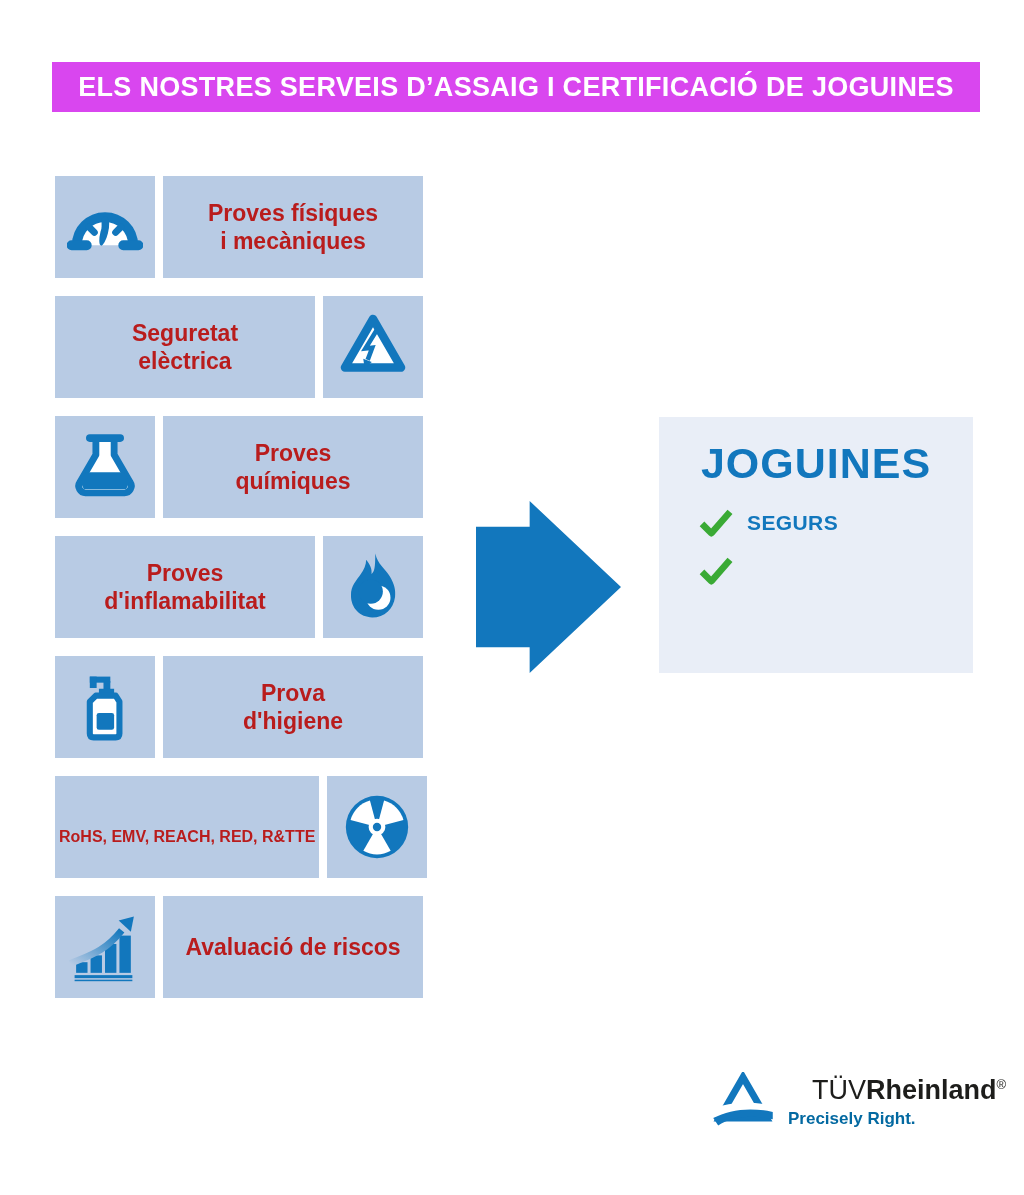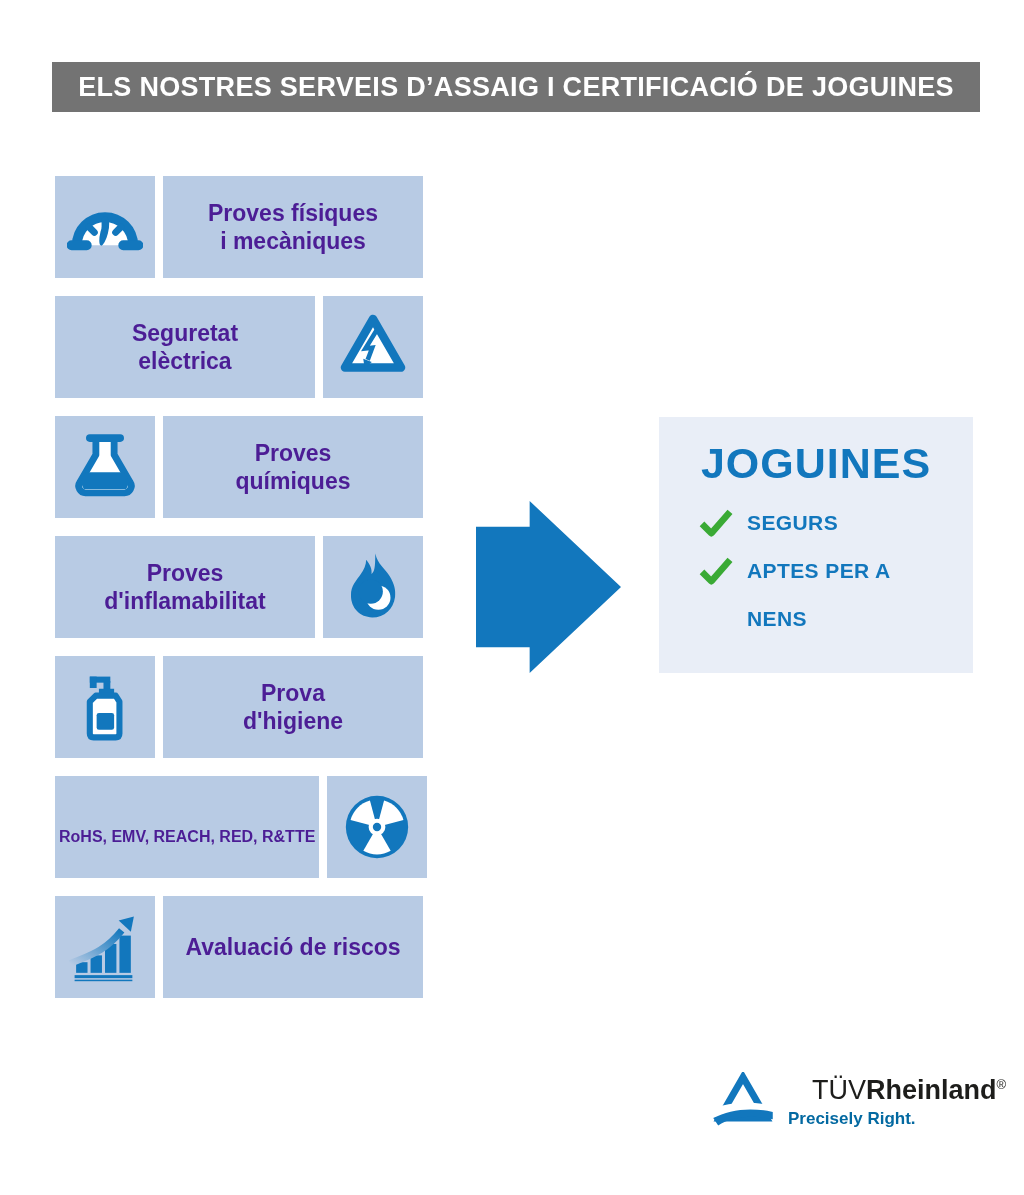--- a/index.html
+++ b/index.html
@@ -3,34 +3,34 @@
 <meta charset="utf-8">
 <style>
   * { margin:0; padding:0; box-sizing:border-box; }
   body { background:#ffffff; }
   .stage {
     position:relative; width:1024px; height:1195px; background:#ffffff;
     font-family:"Liberation Sans", sans-serif; overflow:hidden;
   }
   .banner {
     position:absolute; left:52px; top:62px; width:928px; height:50px;
-    background:#737373; color:#ffffff; display:flex; align-items:center;
+    background:#d946ef; color:#ffffff; display:flex; align-items:center;
     justify-content:center; font-size:27px; font-weight:700; letter-spacing:.3px;
   }
   .services {
     position:absolute; left:55px; top:176px; width:368px;
     display:flex; flex-direction:column; gap:18px;
   }
   .row { display:flex; gap:8px; height:102px; }
   .cell { background:#b8cbe4; }
   .icon-cell { flex:0 0 100px; width:100px; display:flex; align-items:center; justify-content:center; }
   .icon-cell svg { width:76px; height:76px; }
   .text-cell {
     flex:1; display:flex; flex-direction:column; align-items:center; justify-content:center;
-    color:#4c1d95; font-weight:700; font-size:23px; line-height:1.22; text-align:center;
+    color:#b91c1c; font-weight:700; font-size:23px; line-height:1.22; text-align:center;
     padding:12px 4px;
   }
   .label { white-space:pre-line; }
   .sublabel { font-size:16px; margin-top:20px; white-space:nowrap; }
   .arrow {
     position:absolute; left:476px; top:501px; width:145px; height:172px; background:#1277bd;
     -webkit-clip-path:polygon(0 15%,37% 15%,37% 0,100% 50%,37% 100%,37% 85%,0 85%);
     clip-path:polygon(0 15%,37% 15%,37% 0,100% 50%,37% 100%,37% 85%,0 85%);
   }
   .panel {
@@ -201,24 +201,20 @@
           <div class="line">SEGURS</div>
         </div>
       </div>
 
       <div class="check-item">
         <div class="check-col">
           <svg viewBox="0 0 36 30" width="34" height="28">
               <path d="M3,16 L13,26 L33,3" fill="none" stroke="#3aaa35" stroke-width="7" stroke-linejoin="round"></path>
             </svg>
         </div>
-        <div class="lines">
-          <div class="line">APTES PER A</div>
-          <div class="line">NENS</div>
-        </div>
       </div>
 
 
     </div>
   </div>
 
   <div class="logo">
     <div class="logo-mark">
       <svg viewBox="0 0 100 96">
         <path d="M50,8 L88,74 L12,74 Z" fill="none" stroke="#1277bd" stroke-width="11" stroke-linejoin="miter"></path>

